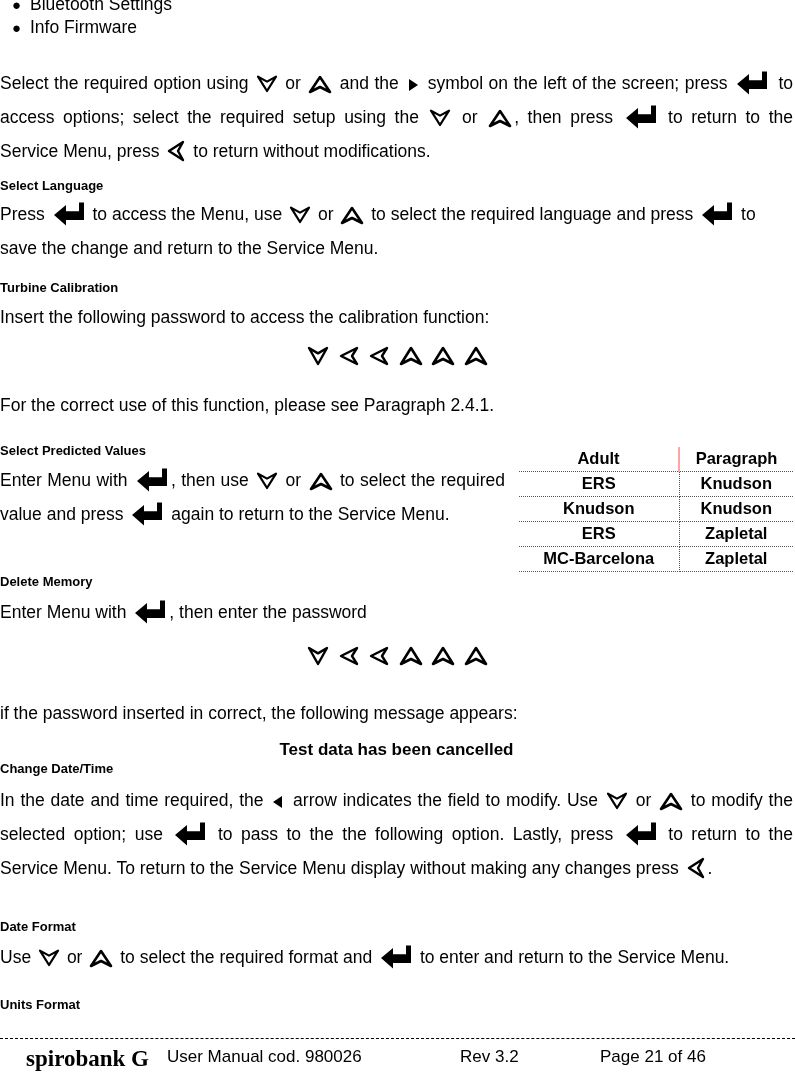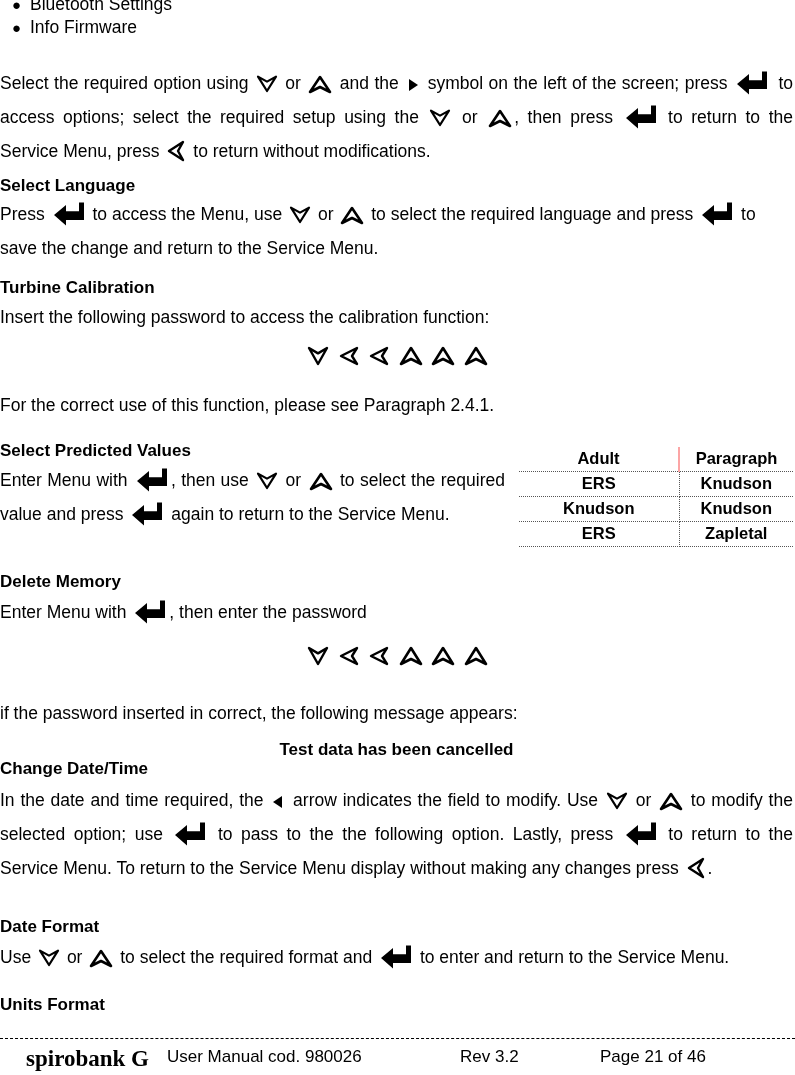--- a/index.html
+++ b/index.html
@@ -48,21 +48,21 @@
 
   
   .blk {
     position: absolute;
     font-size: 17.5px;
     line-height: 34px;
   }
   .just { text-align: justify; text-justify: inter-word; }
   .heading {
     position: absolute;
-    font-size: 17px;
+    font-size: 13px;
     font-weight: bold;
     line-height: 20px;
   }
   .centered { text-align: center; }
   .bold { font-weight: bold; }
 
   
   .ico {
     display: inline-block;
     vertical-align: -5px;
@@ -277,20 +277,24 @@
         <td>Knudson</td>
       </tr>
       <tr>
         <td>Knudson</td>
         <td>Knudson</td>
       </tr>
       <tr>
         <td>ERS</td>
         <td>Zapletal</td>
       </tr>
+      <tr>
+        <td>MC-Barcelona</td>
+        <td>Zapletal</td>
+      </tr>
     </tbody>
   </table>
 
   <div class="heading" style="left:0px; top:572px;">Delete Memory</div>
   <div class="blk" style="left:0px; top:595px; width:505px;">
     <span>Enter Menu with</span>
     <span class="ico" style="vertical-align:-8px;"><svg width="34" height="26" viewBox="0 0 34 26">
           <path d="M2 13 L14 3 L14 9.2 L27 9.2 L27 0.5 L32 0.5 L32 18 L14 18 L14 23.5 Z" fill="#000"></path>
         </svg></span><span>, then enter the password</span>
   </div>

